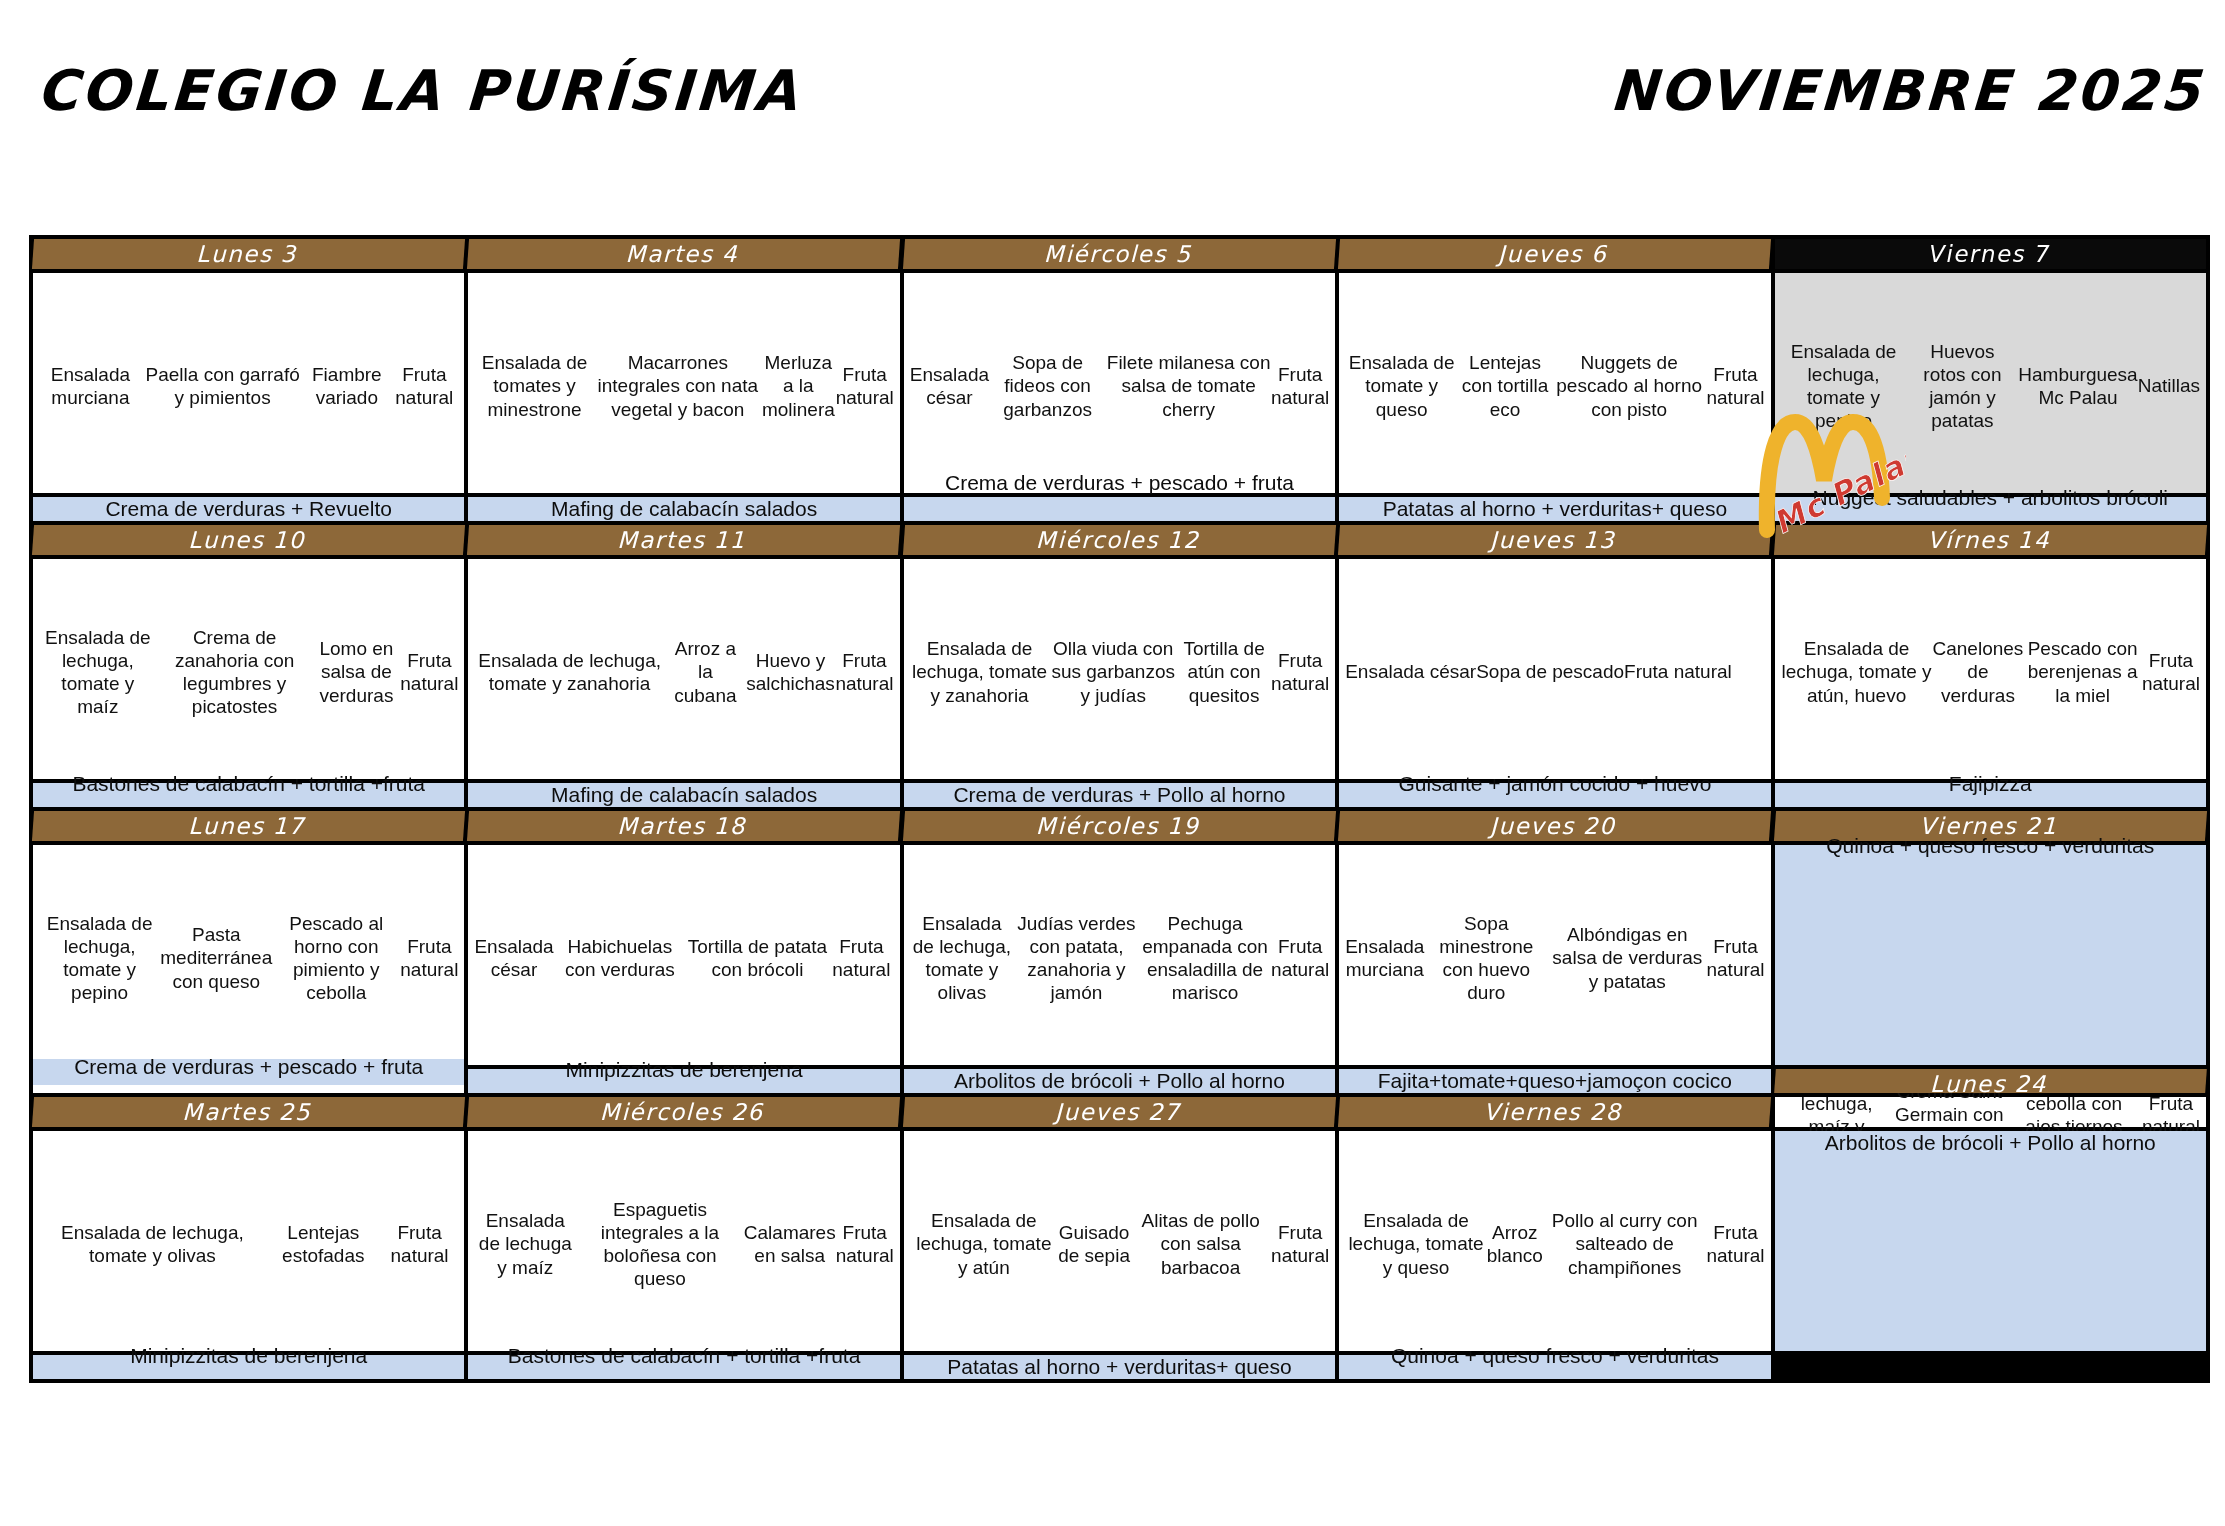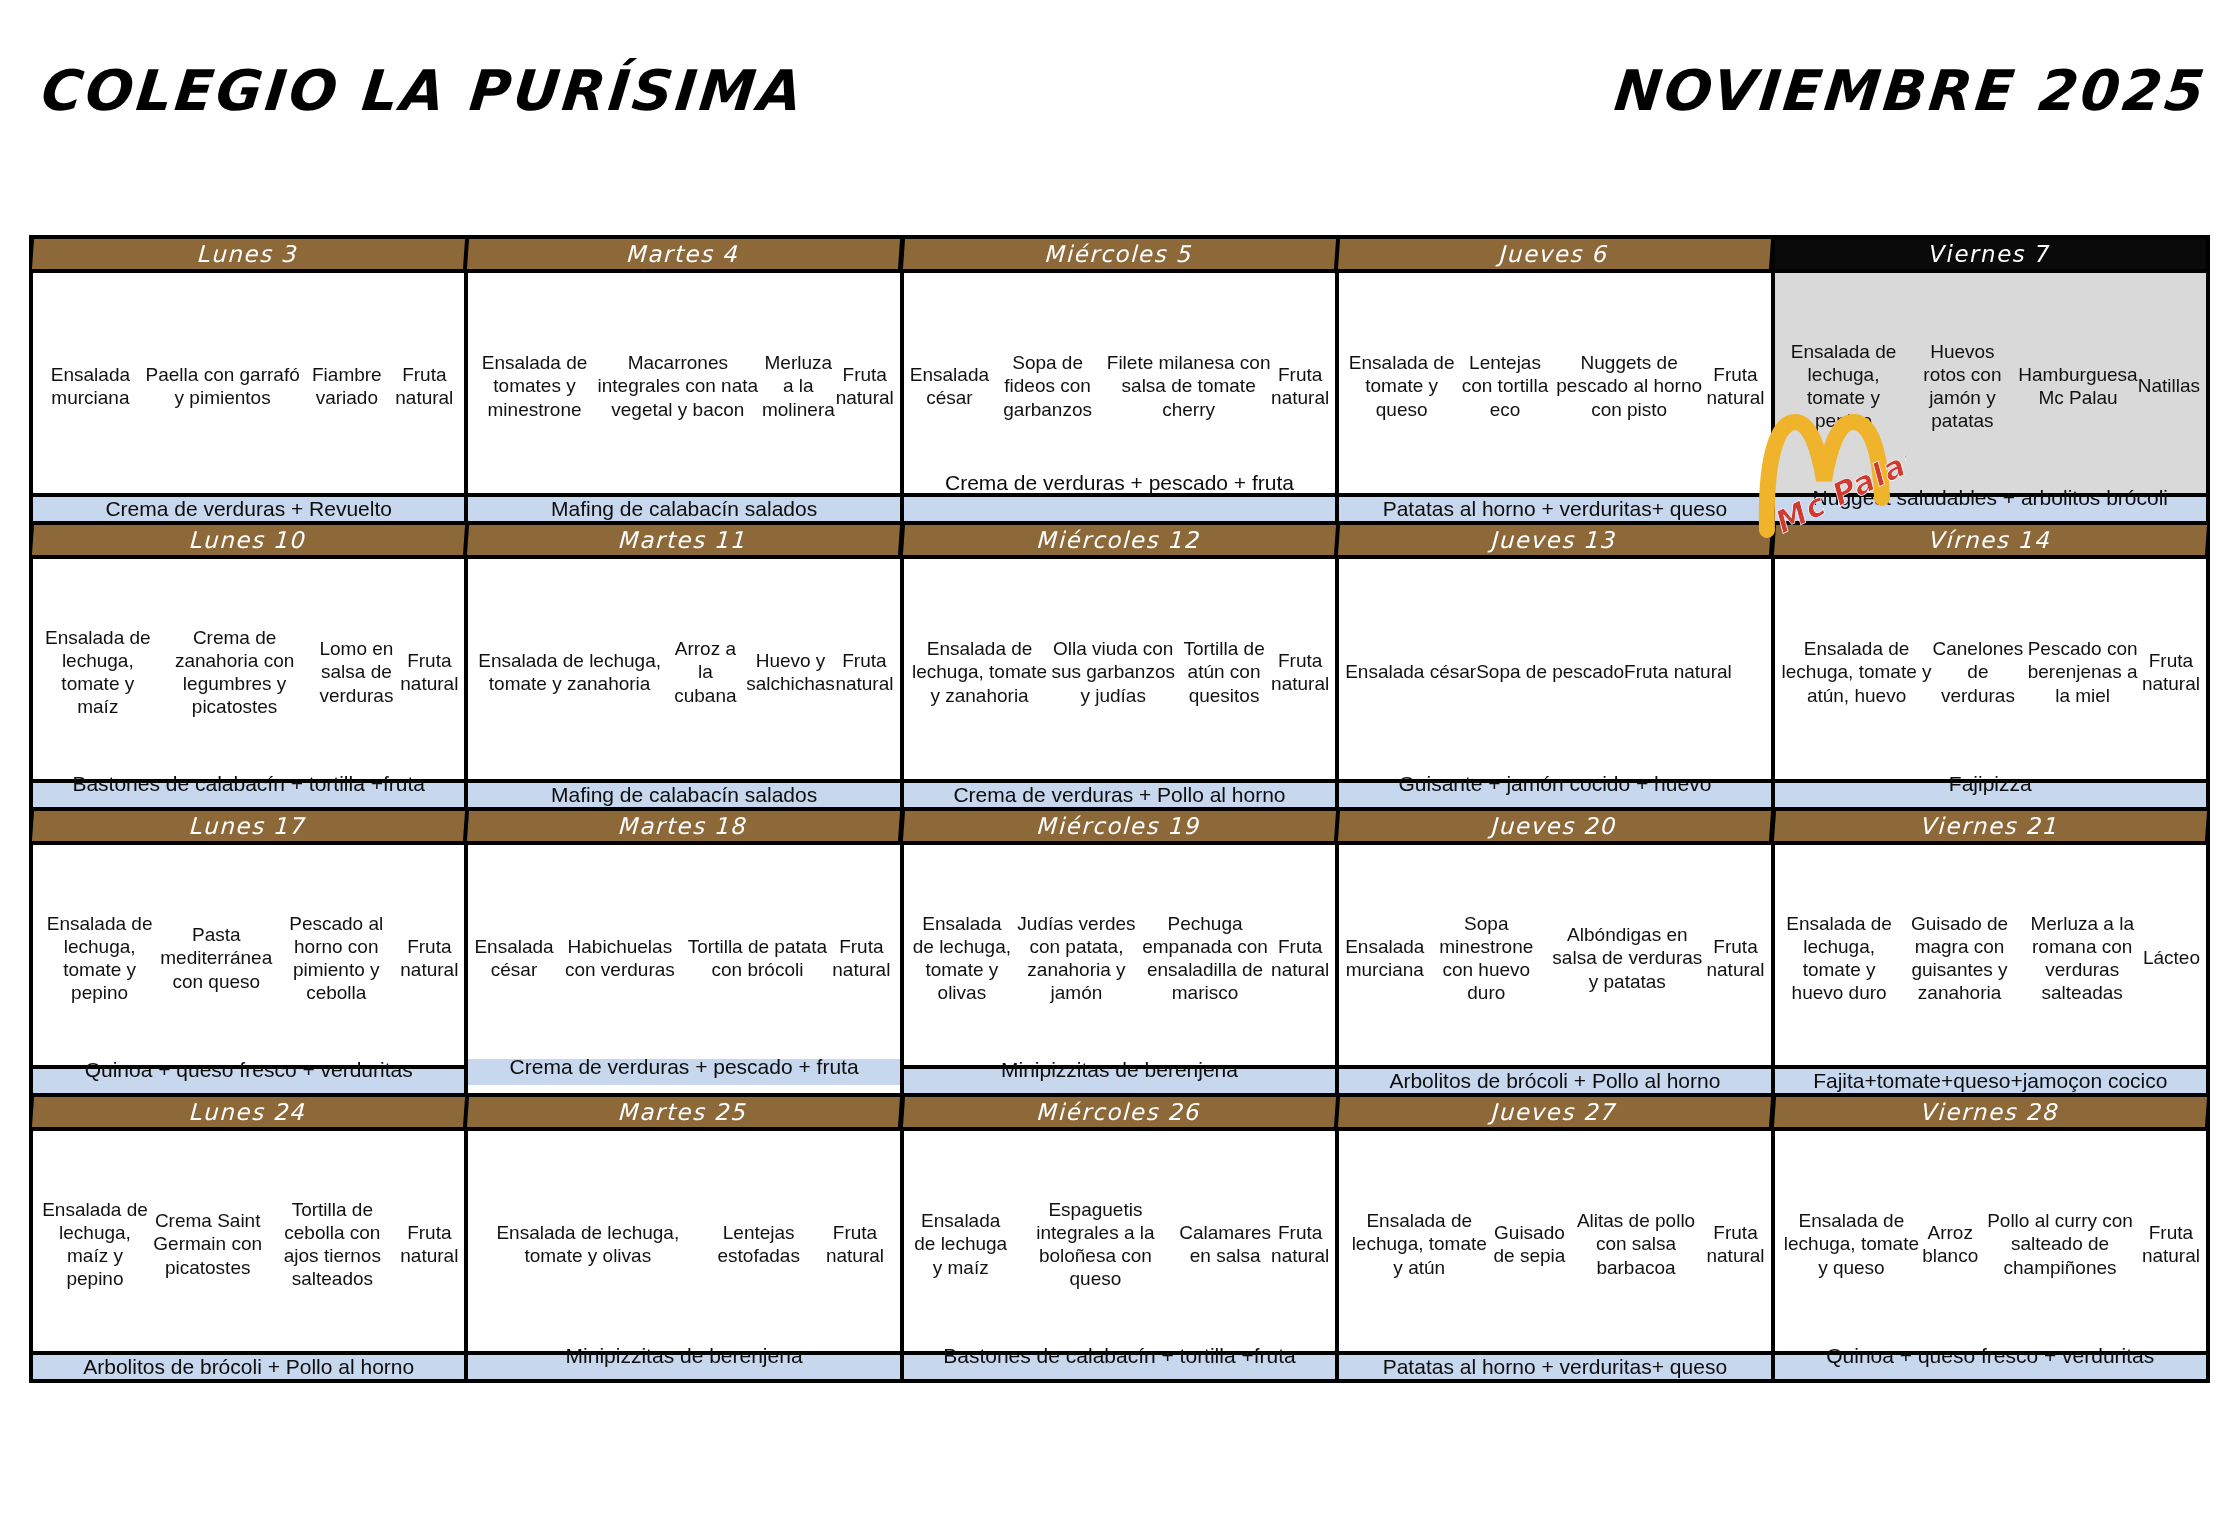--- a/index.html
+++ b/index.html
@@ -171,26 +171,20 @@
     <div class="mi">Judías verdes con patata, zanahoria y jamón</div>
     <div class="mi">Pechuga empanada con ensaladilla de marisco</div>
     <div class="mi">Fruta natural</div>
   </div>
   <div class="db">
     <div class="mi">Ensalada murciana</div>
     <div class="mi">Sopa minestrone con huevo duro</div>
     <div class="mi">Albóndigas en salsa de verduras y patatas</div>
     <div class="mi">Fruta natural</div>
   </div>
-  <div class="db">
-    <div class="mi">Ensalada de lechuga, tomate y huevo duro</div>
-    <div class="mi">Guisado de magra con guisantes y zanahoria</div>
-    <div class="mi">Merluza a la romana con verduras salteadas</div>
-    <div class="mi">Lácteo</div>
-  </div>
 
   <div class="dn s"><span class="t">Quinoa + queso fresco + verduritas</span></div>
   <div class="dn bu"><span class="t">Crema de verduras + pescado + fruta</span></div>
   <div class="dn s"><span class="t">Minipizzitas de berenjena</span></div>
   <div class="dn"><span class="t">Arbolitos de brócoli + Pollo al horno</span></div>
   <div class="dn"><span class="t">Fajita+tomate+queso+jamoçon cocico</span></div>
 
   <div class="dh">Lunes 24</div>
   <div class="dh">Martes 25</div>
   <div class="dh">Miércoles 26</div>

